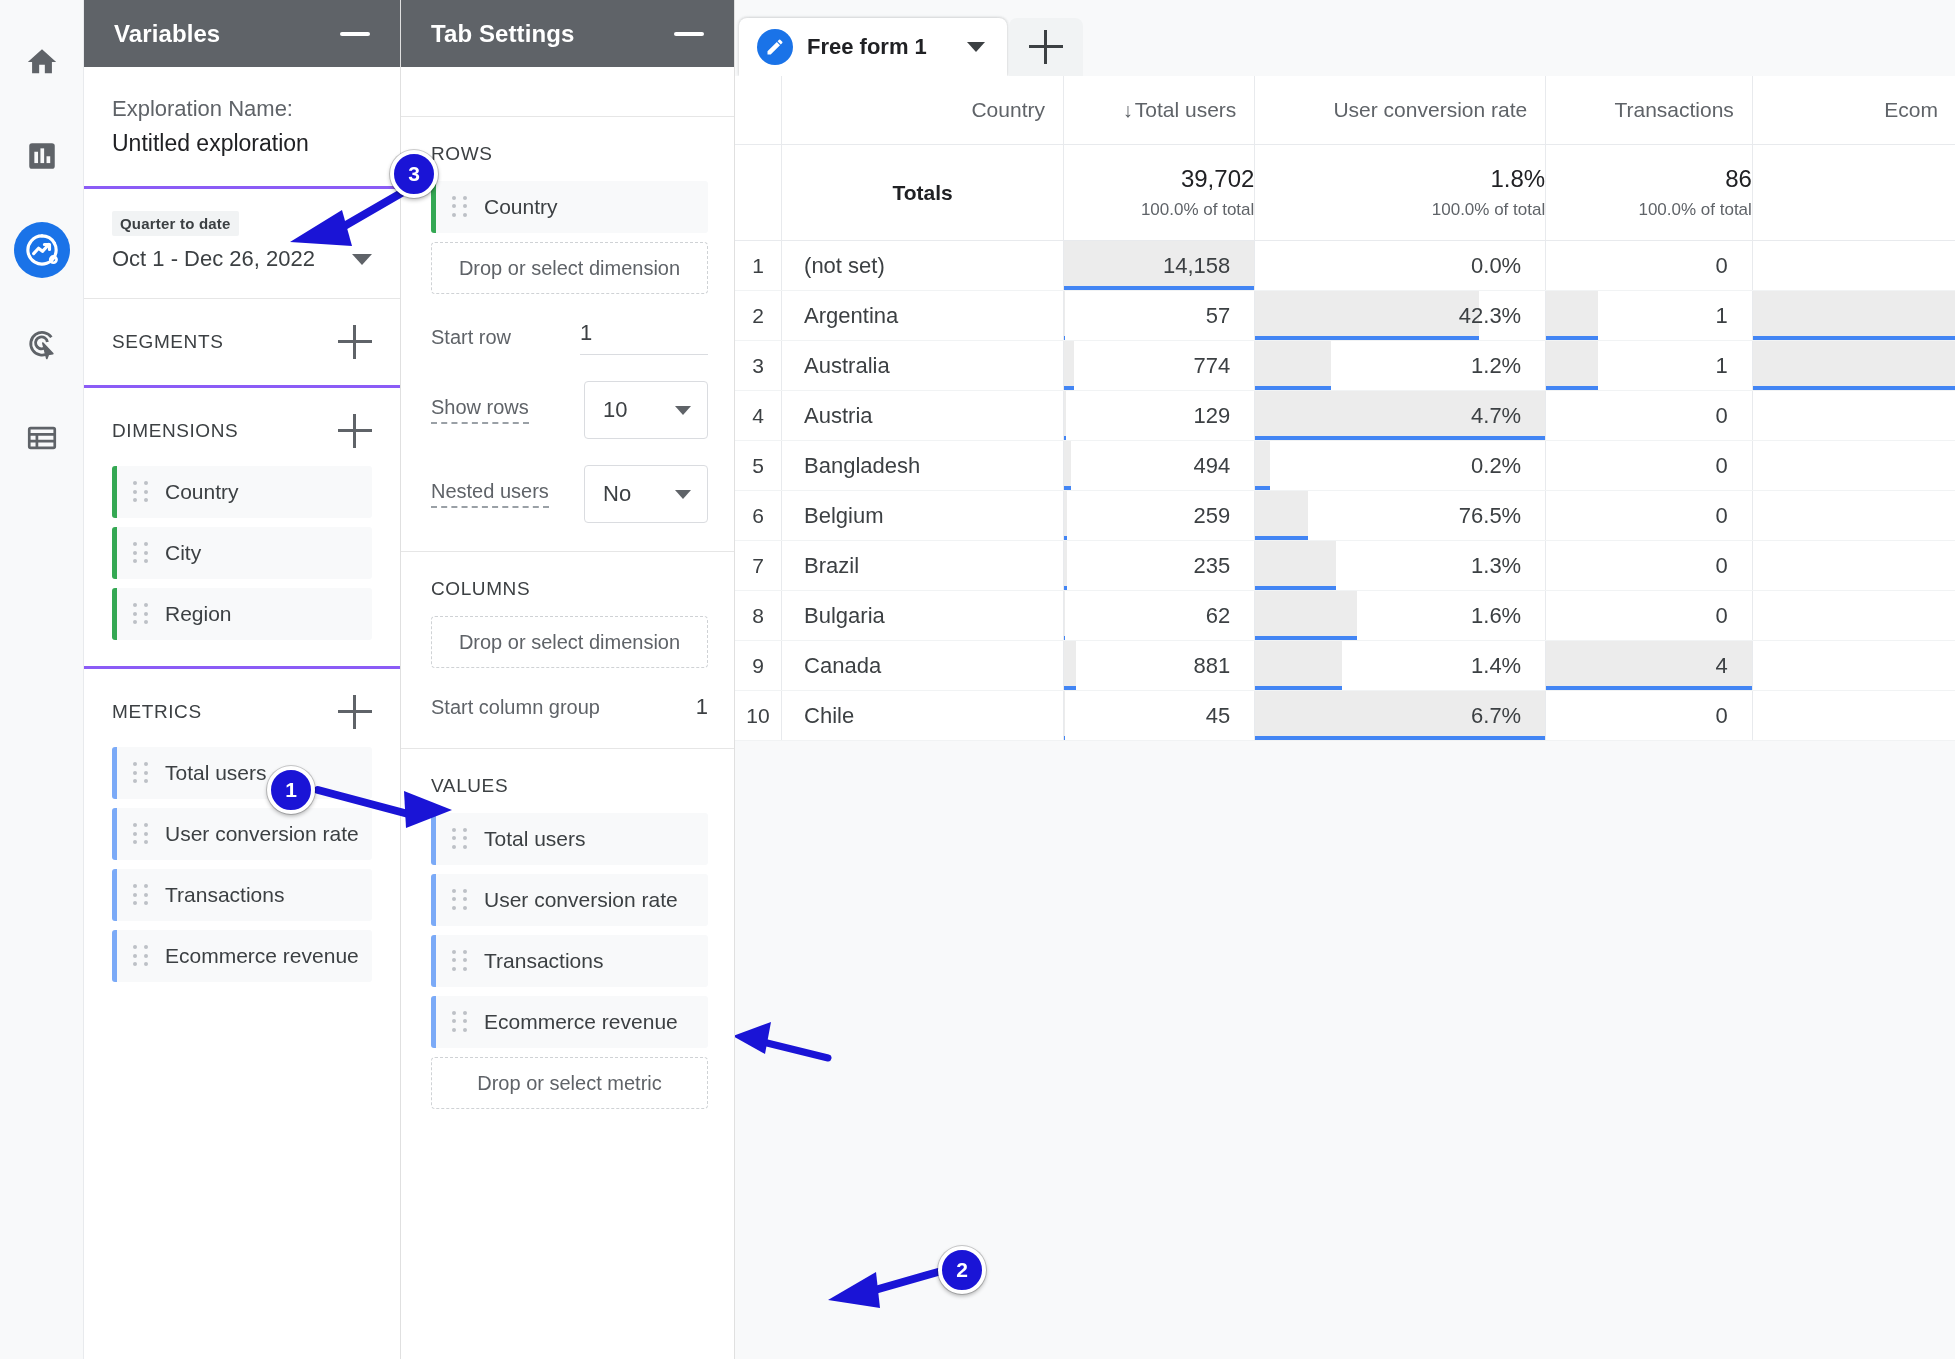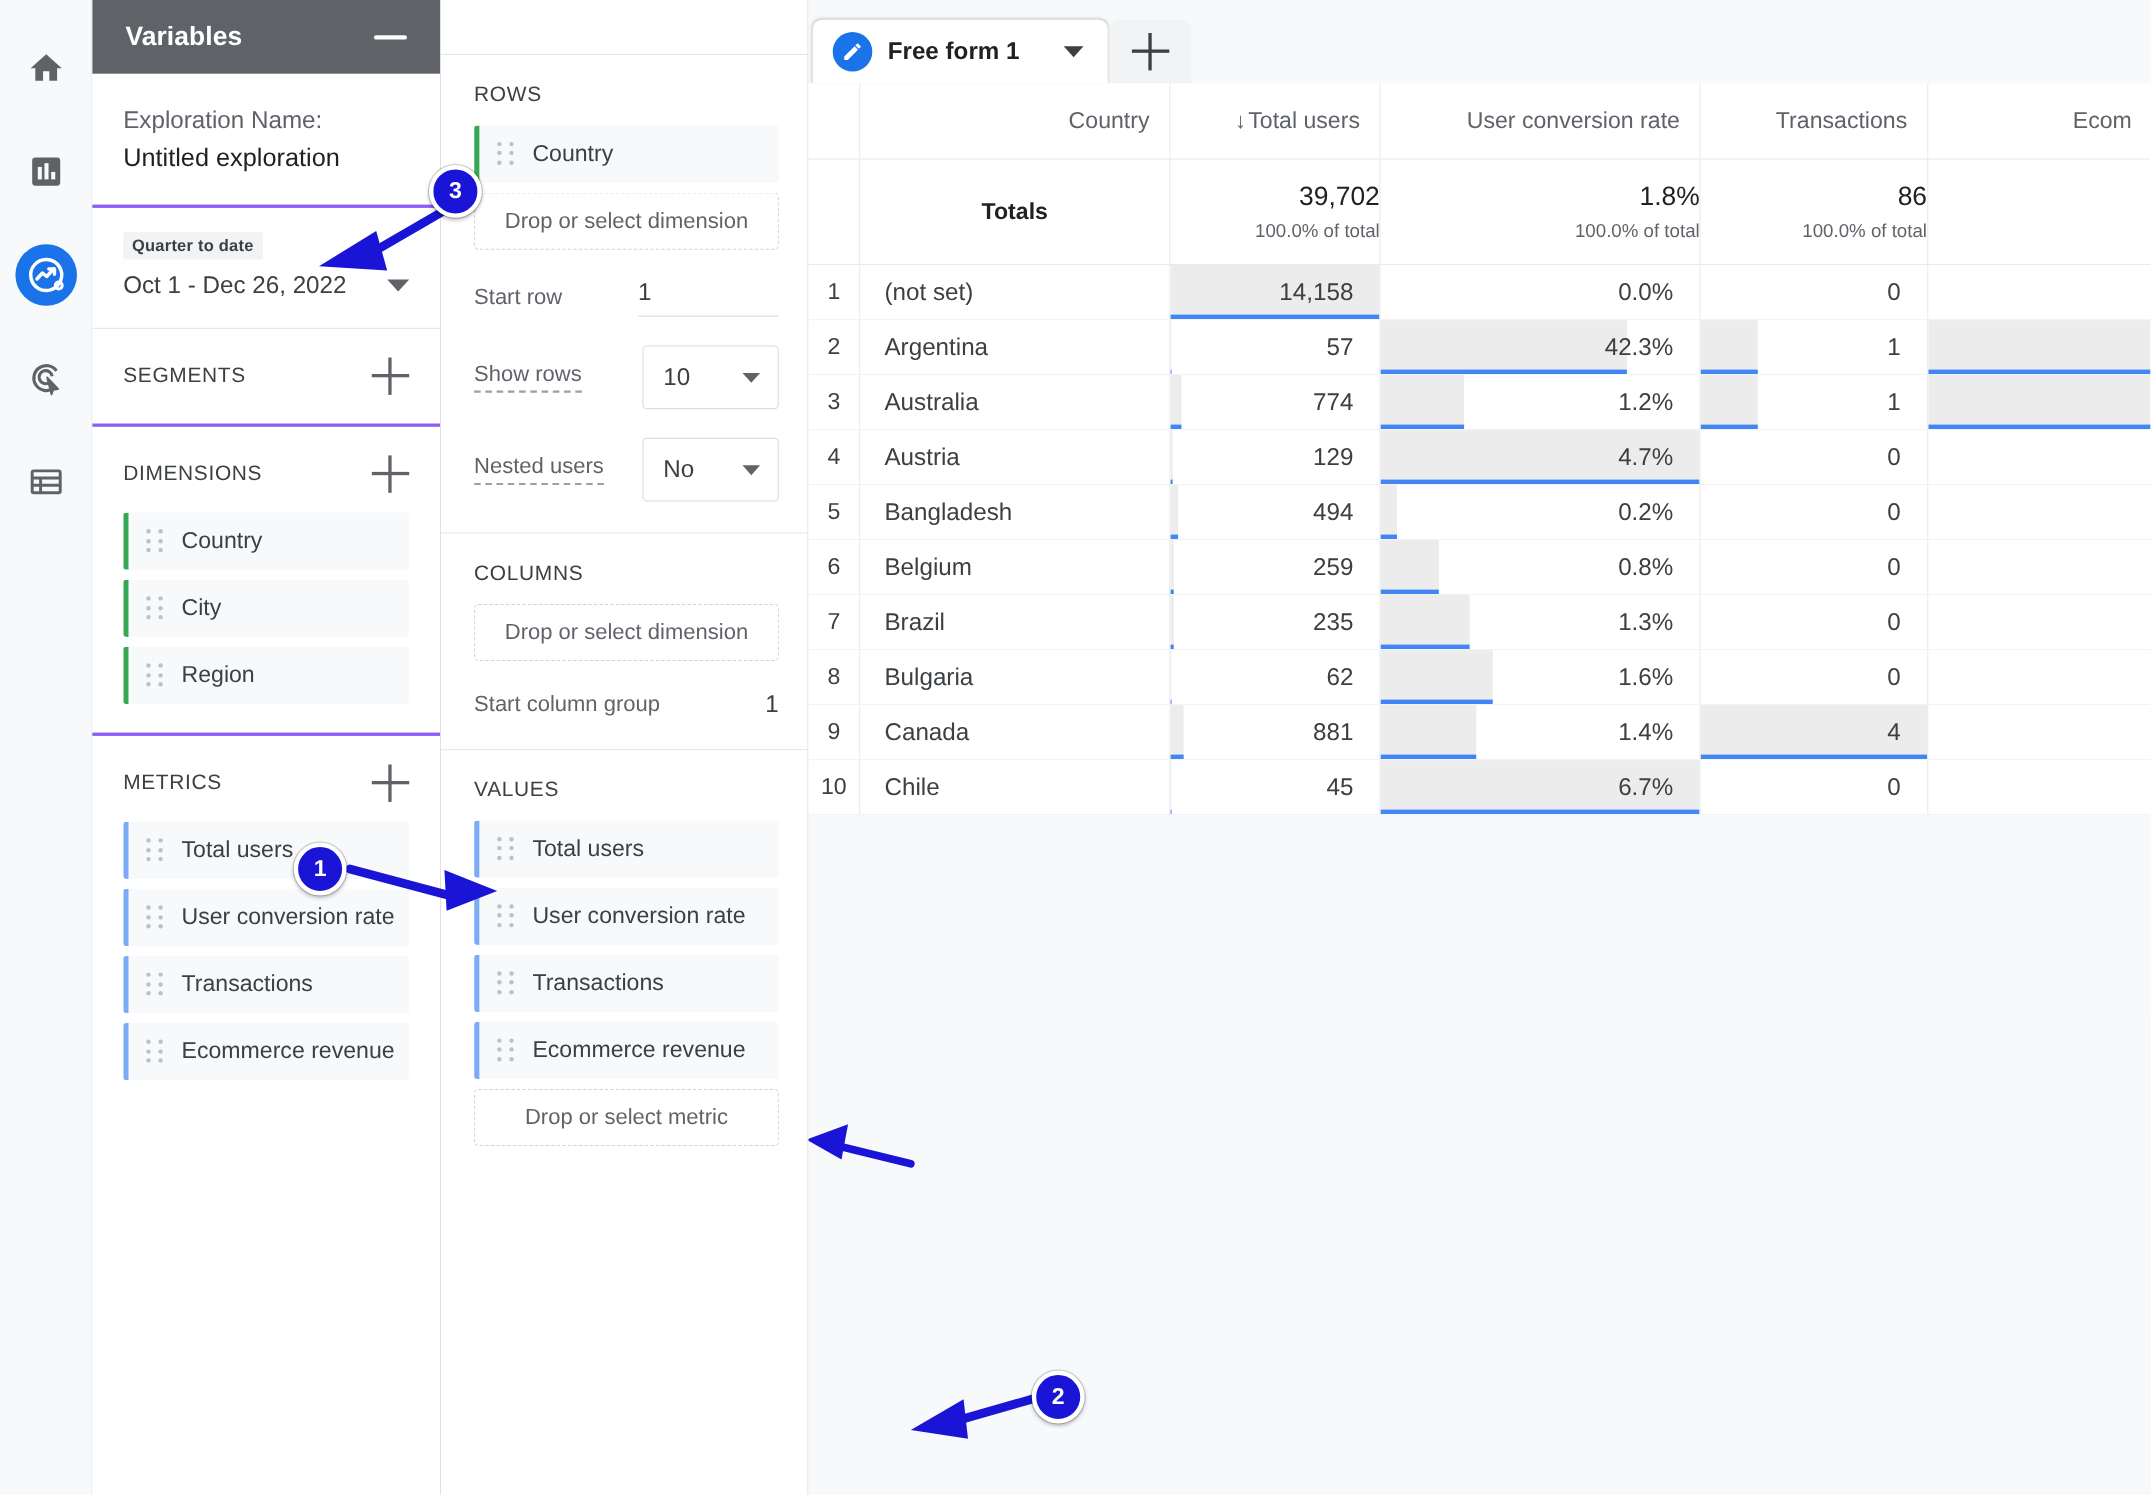--- a/index.html
+++ b/index.html
@@ -385,20 +385,26 @@
               <i></i>
               <i></i>
             </span>
           <span>Ecommerce revenue</span>
         </div>
       </div>
     </div>
   </div>
 
   <div class="panel tabsettings">
+    <div class="panel-head">
+      <span class="ptitle">Tab Settings</span>
+      <span class="minimize-wrap">
+          <i class="minimize"></i>
+        </span>
+    </div>
 
     <div class="ts-blank"></div>
 
     <div class="ts-sec">
       <div class="ts-title">ROWS</div>
       <div class="ts-chip">
         <span class="grip">
             <i></i>
             <i></i>
             <i></i>
@@ -584,21 +590,21 @@
               <td class="cname">Bangladesh</td>
               <td class="val"><span class="bar" style="width:3.5%"></span><span class="uline" style="width:3.5%"></span><span class="vtxt">494</span></td>
               <td class="val"><span class="bar" style="width:5%"></span><span class="uline" style="width:5%"></span><span class="vtxt">0.2%</span></td>
               <td class="val"><span class="vtxt">0</span></td>
               <td class="val"><span class="vtxt"></span></td>
             </tr>
             <tr class="drow-data">
               <td class="rank">6</td>
               <td class="cname">Belgium</td>
               <td class="val"><span class="bar" style="width:1.8%"></span><span class="uline" style="width:1.8%"></span><span class="vtxt">259</span></td>
-              <td class="val"><span class="bar" style="width:18%"></span><span class="uline" style="width:18%"></span><span class="vtxt">0.8%</span></td>
+              <td class="val"><span class="bar" style="width:18%"></span><span class="uline" style="width:18%"></span><span class="vtxt">76.5%</span></td>
               <td class="val"><span class="vtxt">0</span></td>
               <td class="val"><span class="vtxt"></span></td>
             </tr>
             <tr class="drow-data">
               <td class="rank">7</td>
               <td class="cname">Brazil</td>
               <td class="val"><span class="bar" style="width:1.7%"></span><span class="uline" style="width:1.7%"></span><span class="vtxt">235</span></td>
               <td class="val"><span class="bar" style="width:28%"></span><span class="uline" style="width:28%"></span><span class="vtxt">1.3%</span></td>
               <td class="val"><span class="vtxt">0</span></td>
               <td class="val"><span class="vtxt"></span></td>

